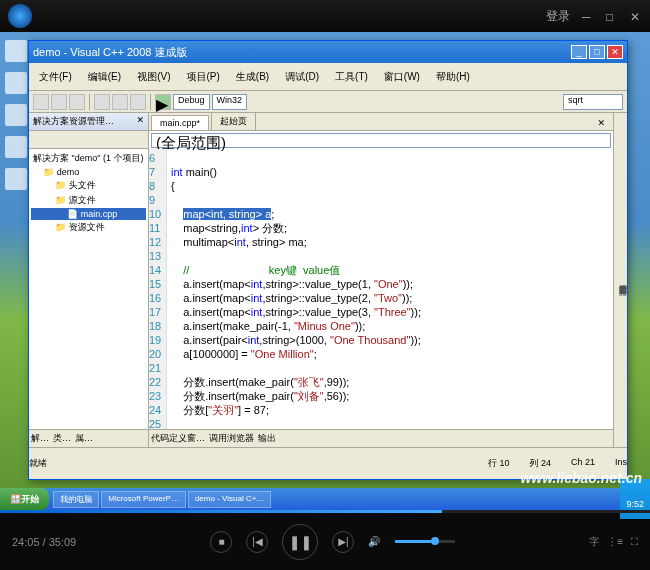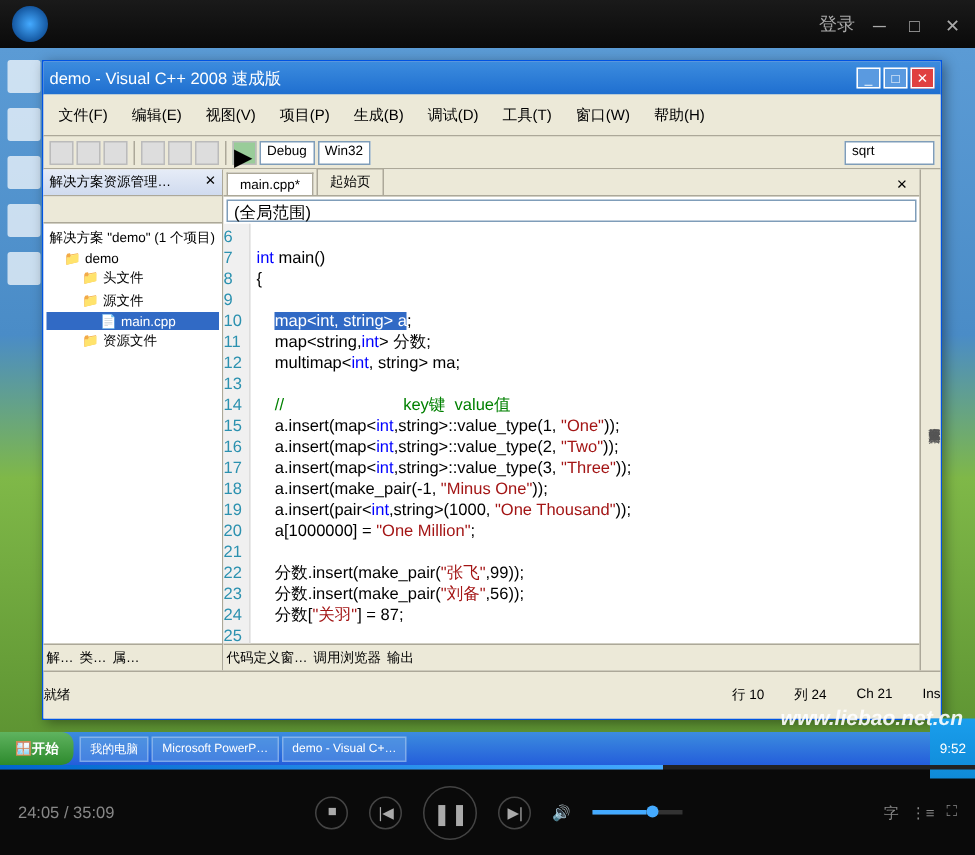--- a/index.html
+++ b/index.html
@@ -43,41 +43,41 @@
 .tree-item { padding: 1px 2px; white-space: nowrap; }
 .tree-item.sel { background: #316ac5; color: #fff; }
 .indent1 { padding-left: 12px; }
 .indent2 { padding-left: 24px; }
 
 
 .editor-panel { flex: 1; display: flex; flex-direction: column; background: #fff; min-width: 0; }
 .ed-tabs { height: 18px; background: #ece9d8; display: flex; font-size: 9px; align-items: flex-end; border-bottom: 1px solid #aca899; padding: 0 2px; }
 .ed-tab { padding: 2px 8px; background: #fff; border: 1px solid #aca899; border-bottom: none; margin-right: 2px; }
 .ed-combos { height: 18px; display: flex; gap: 2px; padding: 2px; }
-.ed-combos select, .ed-combo { flex: 1; font-size: 11px; height: 15px; border: 1px solid #7f9db9; background: #fff; padding: 0 4px; }
+.ed-combos select, .ed-combo { flex: 1; font-size: 15px; height: 15px; border: 1px solid #7f9db9; background: #fff; padding: 0 4px; }
 .code-area { flex: 1; display: flex; font-family: "Courier New", monospace; font-size: 11px; overflow: hidden; position: relative; }
 .gutter { width: 18px; background: #f0f0f0; color: #2b91af; text-align: left; padding: 2px 4px 2px 0; border-right: 1px solid #ddd; line-height: 14px; }
 .code { flex: 1; padding: 2px 4px; line-height: 14px; white-space: pre; overflow: hidden; }
 .kw { color: #0000ff; }
 .str { color: #a31515; }
 .cmt { color: #008000; }
 .sel-code { background: #316ac5; color: #fff; }
 .right-strip { width: 14px; background: #ece9d8; border-left: 1px solid #aca899; writing-mode: vertical-rl; font-size: 8px; text-align: center; color: #555; }
 
 
 .vs-bottom-tabs { height: 18px; background: #ece9d8; display: flex; font-size: 9px; border-top: 1px solid #aca899; padding: 0 2px; align-items: center; gap: 4px; }
 .vs-status { height: 32px; background: #ece9d8; border-top: 1px solid #aca899; display: flex; font-size: 9px; align-items: center; padding: 0 0; }
 .vs-status .sr { margin-left: auto; display: flex; gap: 20px; }
 
 
 .xp-taskbar { position: absolute; bottom: 0; left: 0; right: 0; height: 22px; background: linear-gradient(#3c8cde, #245edb); display: flex; align-items: center; font-size: 9px; color: #fff; }
 .xp-start { background: linear-gradient(#5fb35f, #2d8a2d); padding: 2px 10px; height: 100%; display: flex; align-items: center; border-radius: 0 8px 8px 0; font-weight: bold; }
 .xp-tasks { display: flex; gap: 2px; padding: 0 4px; flex: 1; }
 .xp-task { background: rgba(100,160,230,0.5); padding: 2px 6px; border: 1px solid rgba(255,255,255,0.3); max-width: 110px; overflow: hidden; white-space: nowrap; font-size: 8px; }
-.xp-tray { background: linear-gradient(#1a9eec, #0f8ad8); padding: 20px 6px; height: 100%; display: flex; align-items: center; gap: 4px; }
+.xp-tray { background: linear-gradient(#1a9eec, #0f8ad8); padding: 20px 6px; height: 100%; display: flex; align-items: flex-start; gap: 4px; }
 
 .watermark { position: absolute; right: 8px; bottom: 24px; color: #fff; font-size: 14px; font-style: italic; font-weight: bold; opacity: 0.9; }
 
 
 .player-progress { height: 3px; background: #222; position: relative; }
 .player-progress .fill { height: 100%; width: 68%; background: linear-gradient(to right, #06c, #4af); }
 .player-controls { height: 57px; background: #0a0a0a; display: flex; align-items: center; padding: 0 12px; color: #888; font-size: 10px; }
 .pc-time { font-size: 11px; }
 .pc-center { flex: 1; display: flex; align-items: center; justify-content: center; gap: 14px; }
 .pc-btn { width: 22px; height: 22px; border: 1px solid #444; border-radius: 50%; display: flex; align-items: center; justify-content: center; cursor: pointer; color: #aaa; font-size: 10px; }

